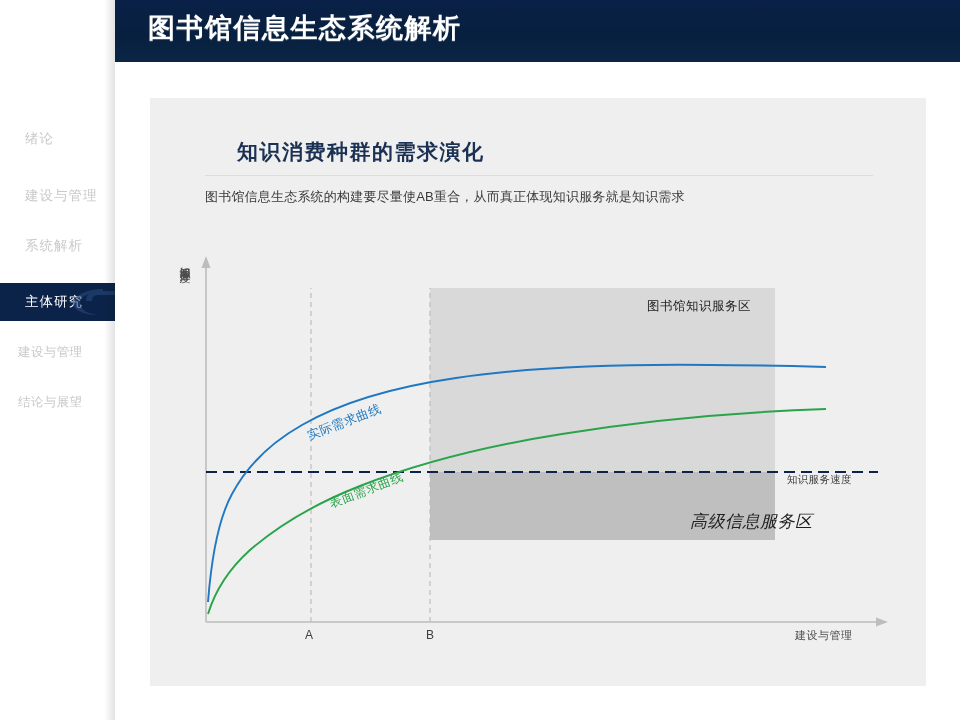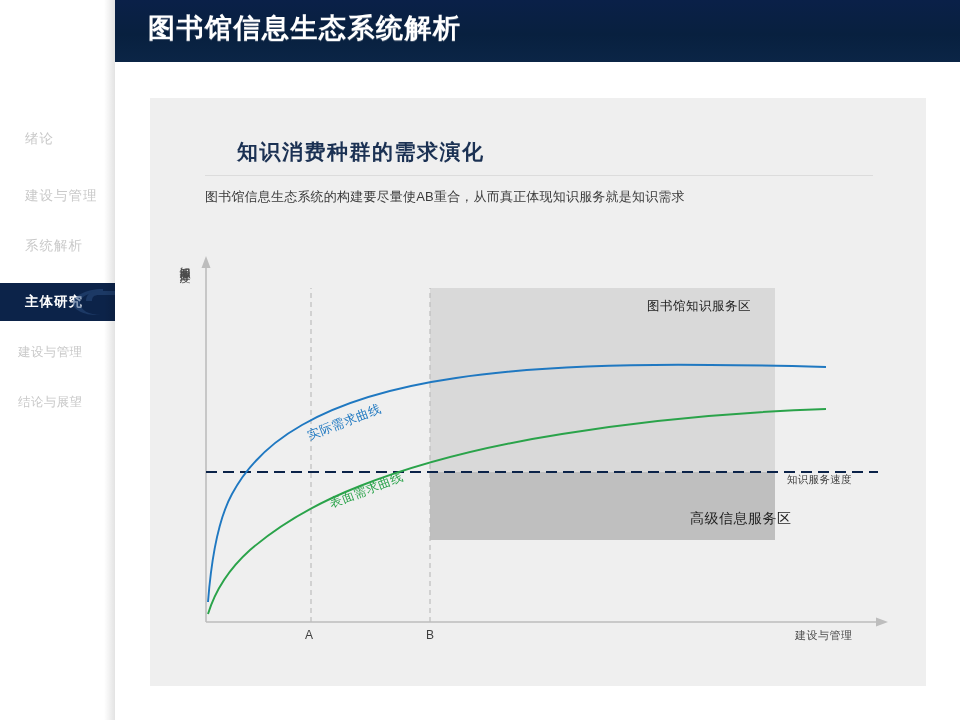--- a/index.html
+++ b/index.html
@@ -42,21 +42,21 @@
     font-family: "Liberation Serif", serif;
     font-size: 13.5px;
     letter-spacing: 1px;
     color: #c9c9c9;
     white-space: nowrap;
   }
   .nav-item.small { font-size: 12.5px; letter-spacing: 0.4px; padding-left: 18px; }
   .nav-item.active {
     background: #0c2349;
     color: #ffffff;
-    font-weight: bold;
+    font-weight: normal;
     overflow: hidden;
   }
   .nav-swoosh {
     position: absolute;
     right: -6px;
     top: 2px;
     width: 62px;
     height: 34px;
     opacity: 0.55;
     pointer-events: none;
@@ -142,24 +142,25 @@
     left: 497px; top: 200px;
     font-size: 12.5px;
     color: #1f1f1f;
     letter-spacing: 0.5px;
     white-space: nowrap;
     font-family: Liberation Serif, serif;
   }
   #region-lower-label {
     position: absolute;
     left: 540px; top: 412px;
-    font-size: 14px;
+    font-size: 17px;
     color: #1f1f1f;
     letter-spacing: 0.5px;
     white-space: nowrap;
+    font-style: italic;
   }
   #boundary-label {
     position: absolute;
     left: 637px; top: 375px;
     font-size: 10.5px;
     color: #3f3f3f;
     letter-spacing: 0.3px;
     white-space: nowrap;
   }
   #tick-a-label {

